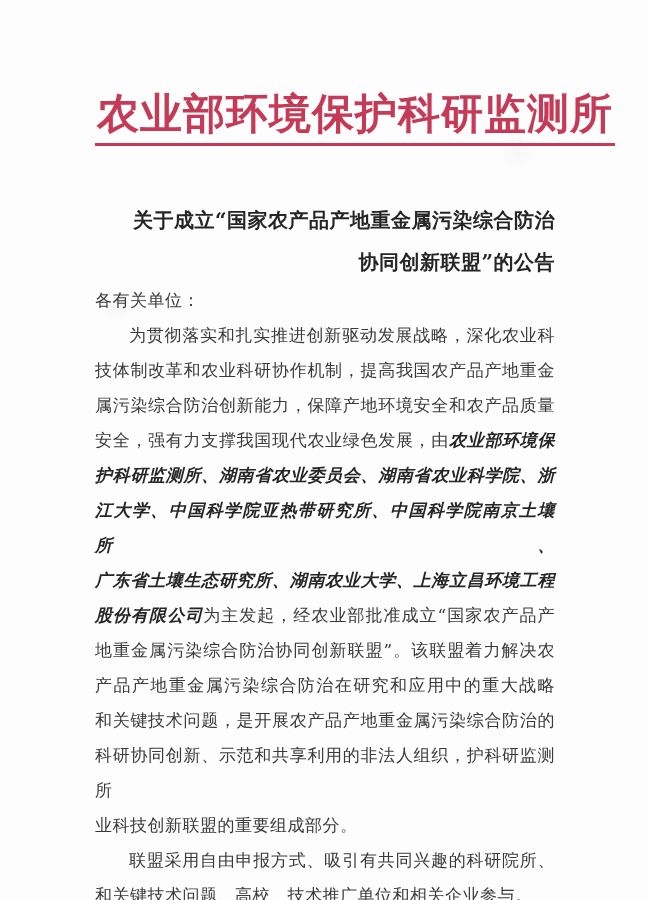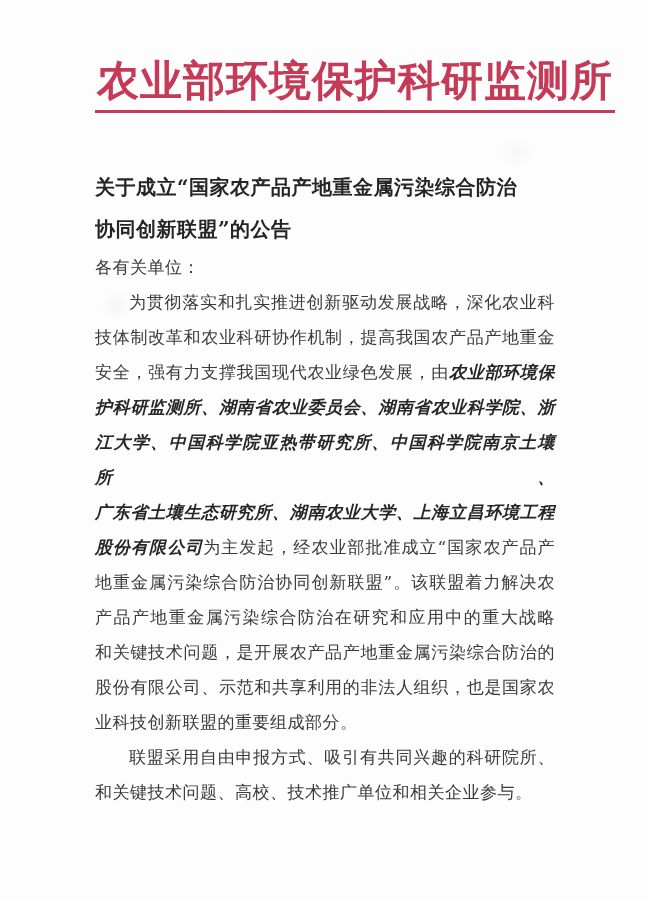--- a/index.html
+++ b/index.html
@@ -10,21 +10,21 @@
     overflow: hidden;
     font-family: "DejaVu Serif", "Liberation Serif", serif;
     position: relative;
   }
   .page {
     position: absolute;
     left: 0; top: 0;
     width: 647px;
     height: 900px;
     box-sizing: border-box;
-    padding: 57px 92px 0 95px;
+    padding: 90px 92px 0 95px;
     background:
       radial-gradient(circle at 18% 34%, rgba(0,0,0,0.03), rgba(0,0,0,0) 2%),
       radial-gradient(circle at 80% 17%, rgba(0,0,0,0.025), rgba(0,0,0,0) 2%),
       #fdfdfd;
   }
   .doc-title {
     text-align: center;
     margin: 0 0 0 0;
     line-height: 48px;
     height: 59px;
@@ -34,21 +34,21 @@
     font-size: 42px;
     font-weight: 700;
     color: var(--accent, #c43a57);
     letter-spacing: 1px;
     border-bottom: 3px solid var(--accent, #c43a57);
     padding: 0 2px 5px 2px;
     white-space: nowrap;
   }
   .subject {
     margin-top: 50px;
-    text-align: left;
+    text-align: right;
     color: #252525;
     font-weight: 700;
     font-size: 20px;
     line-height: 42px;
     letter-spacing: 0.5px;
   }
   .body-block {
     width: 460px;
     color: #3a3a3a;
     font-size: 17px;
@@ -81,32 +81,33 @@
   <div class="subject">
     <div>关于成立“国家农产品产地重金属污染综合防治</div>
     <div>协同创新联盟”的公告</div>
   </div>
 
   <div class="body-block">
     <div class="line left">各有关单位：</div>
 
     <div class="line just indent">为贯彻落实和扎实推进创新驱动发展战略，深化农业科</div>
     <div class="line just">技体制改革和农业科研协作机制，提高我国农产品产地重金</div>
+    <div class="line just">属污染综合防治创新能力，保障产地环境安全和农产品质量</div>
 
     <div class="line just"><span>安全，强有力支撑我国现代农业绿色发展，由</span><span class="b">农业部环境保</span></div>
 
     <div class="line just b">护科研监测所、湖南省农业委员会、湖南省农业科学院、浙</div>
     <div class="line just b">江大学、中国科学院亚热带研究所、中国科学院南京土壤所、</div>
     <div class="line just b">广东省土壤生态研究所、湖南农业大学、上海立昌环境工程</div>
 
     <div class="line just"><span class="b">股份有限公司</span><span>为主发起，经农业部批准成立“国家农产品产</span></div>
 
     <div class="line just">地重金属污染综合防治协同创新联盟”。该联盟着力解决农</div>
     <div class="line just">产品产地重金属污染综合防治在研究和应用中的重大战略</div>
     <div class="line just">和关键技术问题，是开展农产品产地重金属污染综合防治的</div>
-    <div class="line just">股份有限公司、示范和共享利用的非法人组织，也是国家农</div>
+    <div class="line just">科研协同创新、示范和共享利用的非法人组织，护科研监测所</div>
     <div class="line left">业科技创新联盟的重要组成部分。</div>
 
     <div class="line just indent">联盟采用自由申报方式、吸引有共同兴趣的科研院所、</div>
     <div class="line left">和关键技术问题、高校、技术推广单位和相关企业参与。</div>
   </div>
 
 </div>
 
 </body></html>

